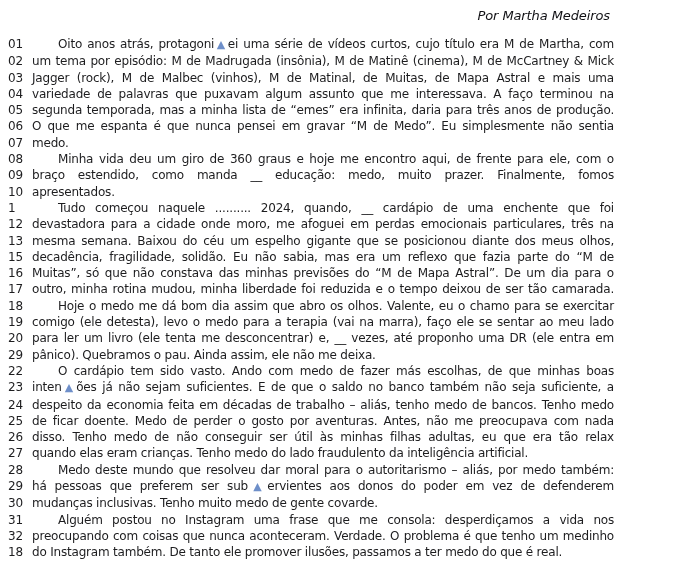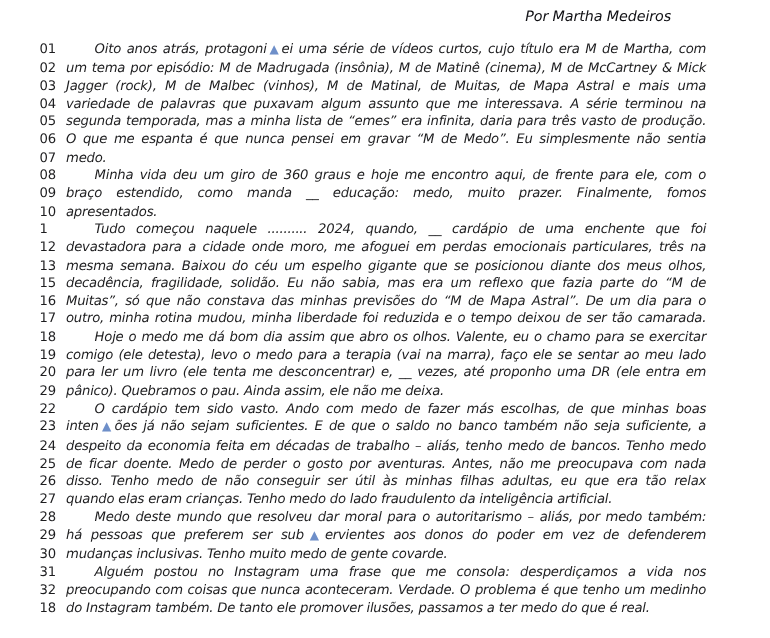--- a/index.html
+++ b/index.html
@@ -13,30 +13,30 @@
   .page { width: 628px; height: 580px; padding: 8px 14px 0 8px; }
   .byline {
     text-align: right;
     font-style: italic;
     font-size: 13px;
     color: #101014;
     padding-right: 4px;
     margin-bottom: 13px;
     letter-spacing: -0.1px;
   }
-  .lines { width: 100%; margin-left: 28px; }
+  .lines { width: 100%; }
   .line {
     display: flex;
     line-height: 16.3px;
     font-size: 12px;
     letter-spacing: -0.2px;
     white-space: normal;
   }
   .num { flex: 0 0 24px; color: #1d1d1f; }
-  .txt { flex: 1; min-width: 0; text-align: justify; text-align-last: left; font-style: italic; }
+  .txt { flex: 1; min-width: 0; text-align: justify; text-align-last: left; }
   .line.just .txt { text-align-last: justify; }
   .line.indent .txt { text-indent: 26px; }
   .tri {
     color: var(--tri-color, #6e8fc9);
     font-size: 11px;
     letter-spacing: 0;
     padding: 0 1px;
   }
 </style>
 </head>
@@ -52,25 +52,25 @@
       <div class="line just">
         <span class="num">02</span>
         <span class="txt">um tema por episódio: M de Madrugada (insônia), M de Matinê (cinema), M de McCartney &amp; Mick</span>
       </div>
       <div class="line just">
         <span class="num">03</span>
         <span class="txt">Jagger (rock), M de Malbec (vinhos), M de Matinal, de Muitas, de Mapa Astral e mais uma</span>
       </div>
       <div class="line just">
         <span class="num">04</span>
-        <span class="txt">variedade de palavras que puxavam algum assunto que me interessava. A série terminou na</span>
+        <span class="txt">variedade de palavras que puxavam algum assunto que me interessava. A faço terminou na</span>
       </div>
       <div class="line just">
         <span class="num">05</span>
-        <span class="txt">segunda temporada, mas a minha lista de “emes” era infinita, daria para três vasto de produção.</span>
+        <span class="txt">segunda temporada, mas a minha lista de “emes” era infinita, daria para três anos de produção.</span>
       </div>
       <div class="line just">
         <span class="num">06</span>
         <span class="txt">O que me espanta é que nunca pensei em gravar “M de Medo”. Eu simplesmente não sentia</span>
       </div>
       <div class="line">
         <span class="num">07</span>
         <span class="txt">medo.</span>
       </div>
       <div class="line indent just">

